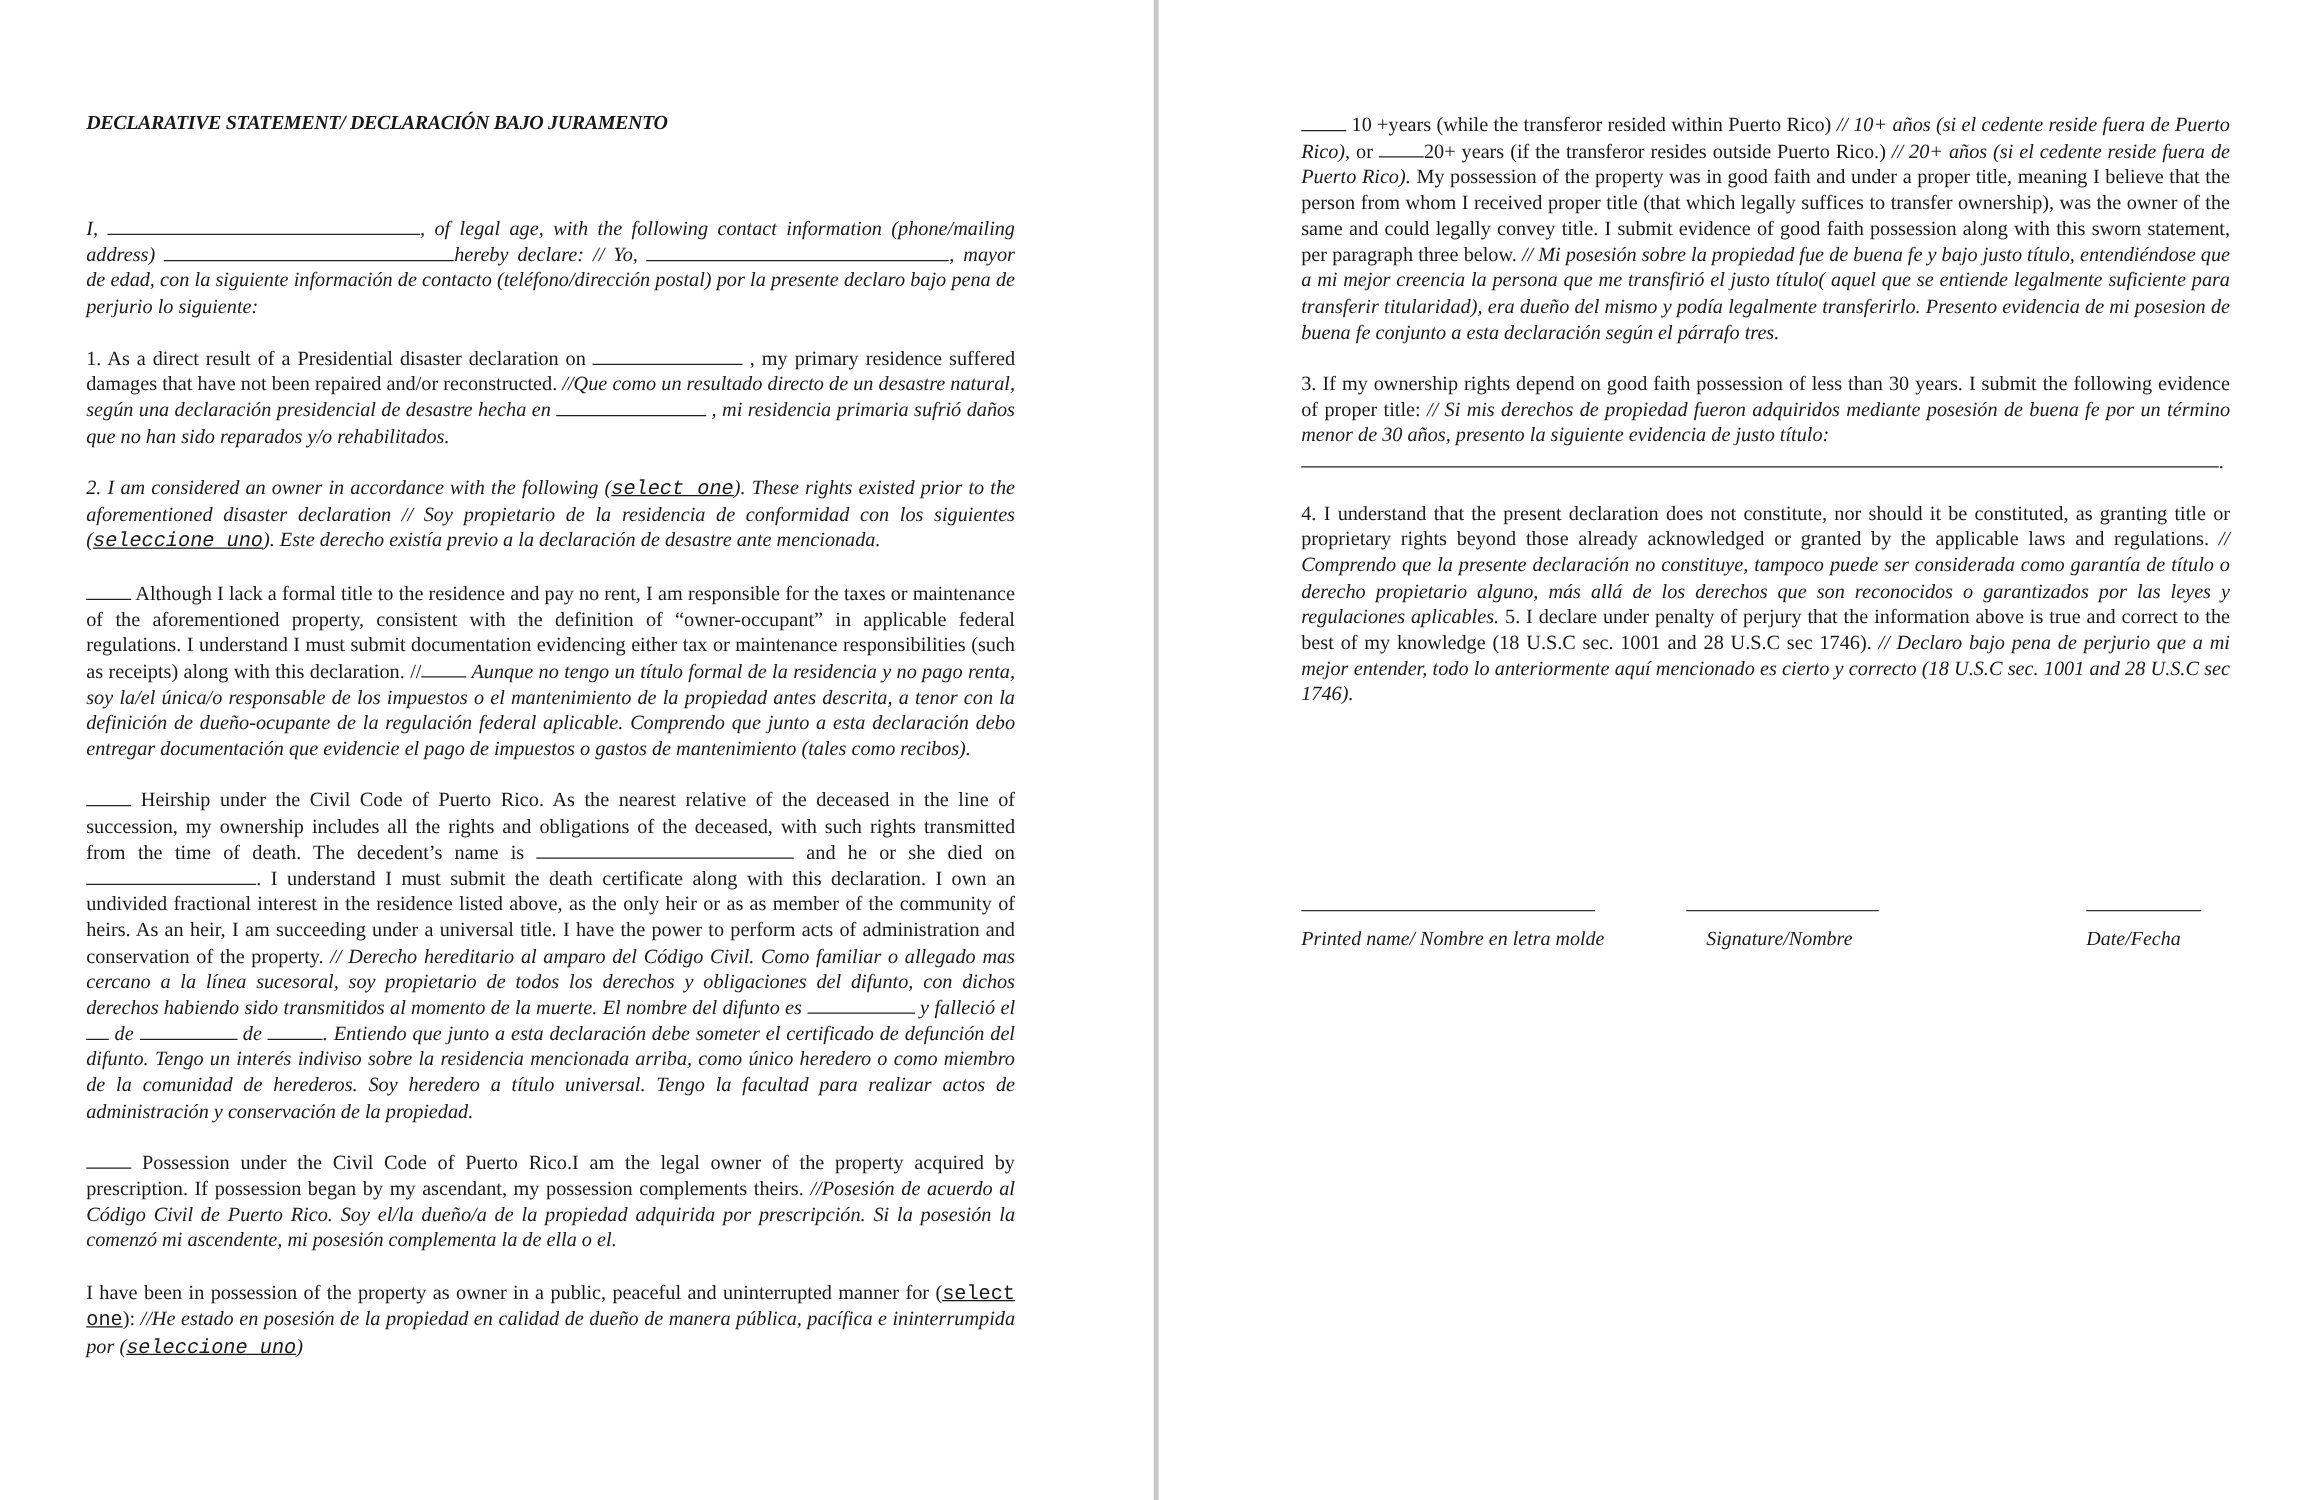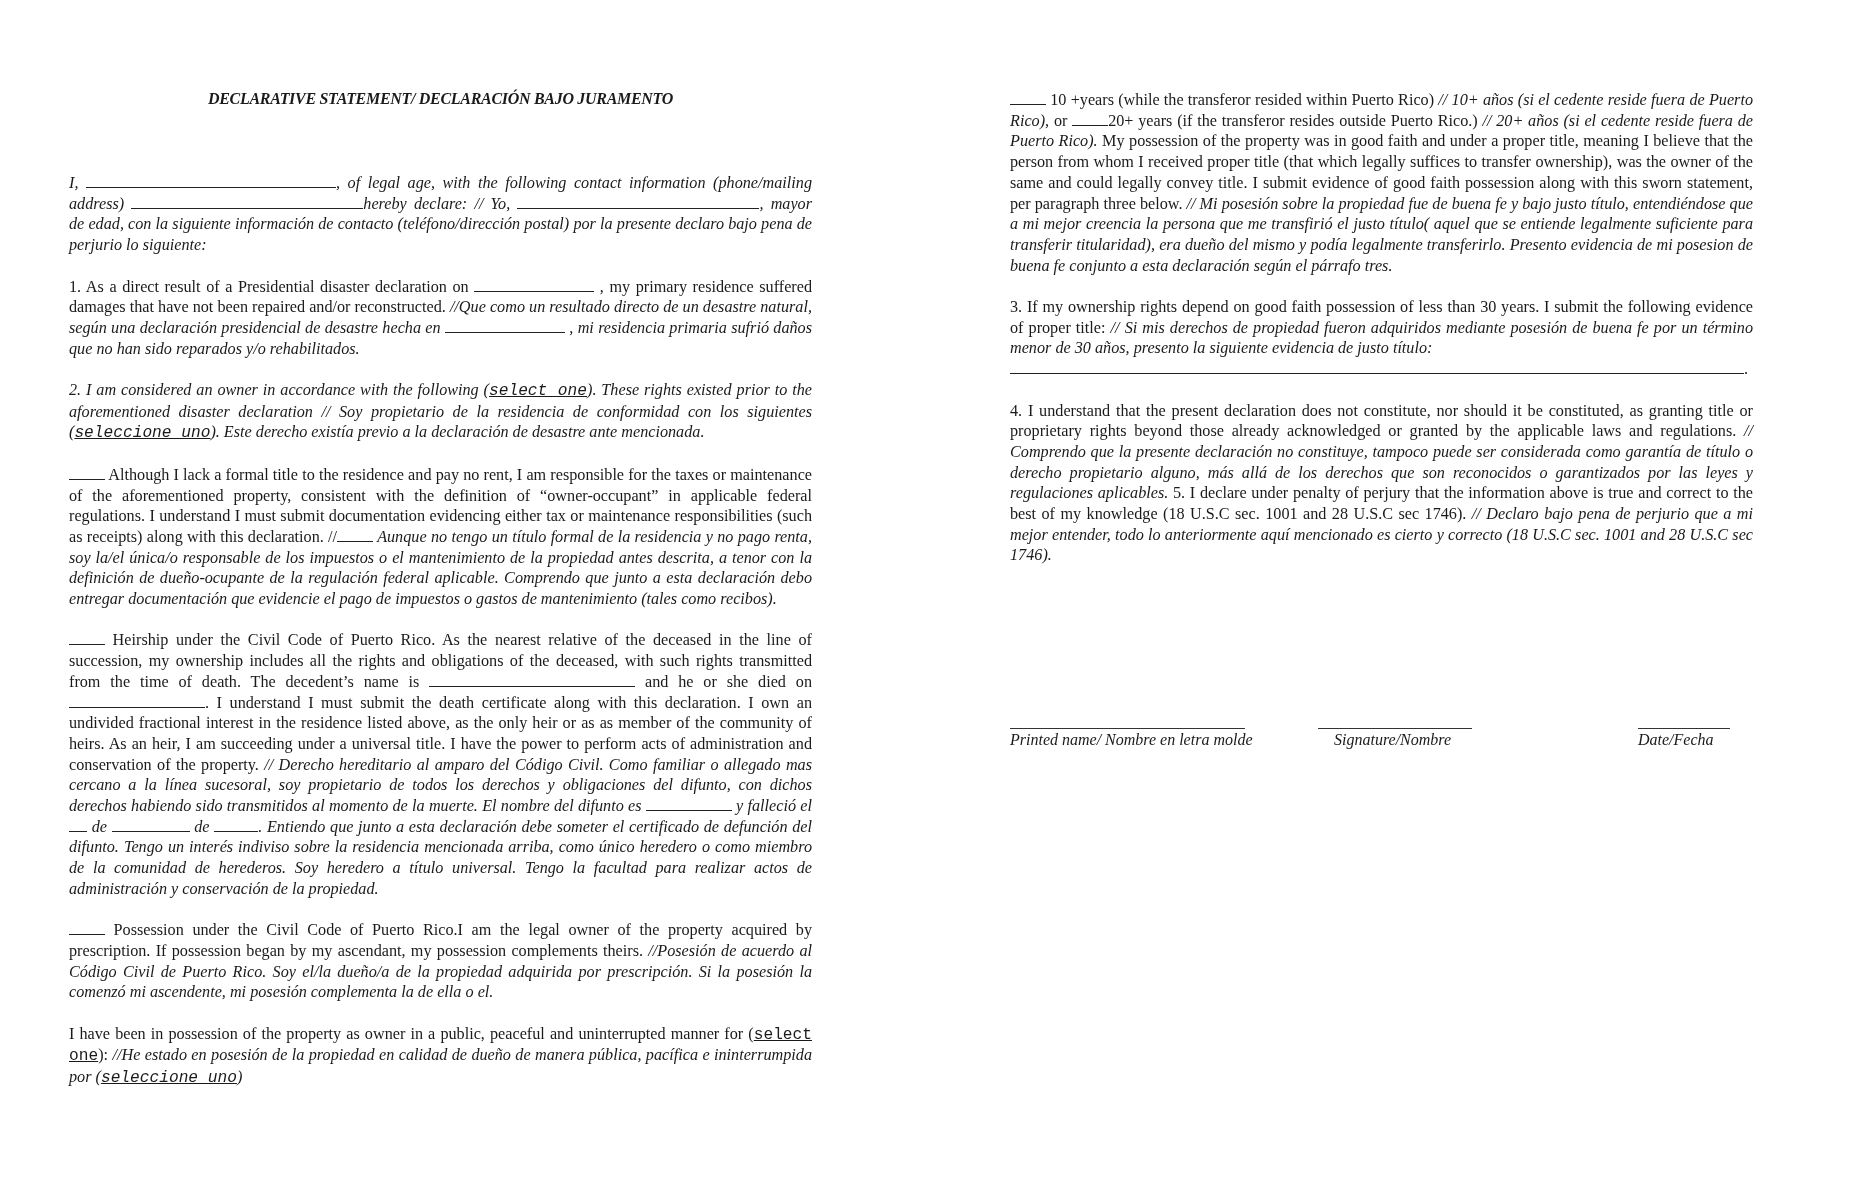--- a/index.html
+++ b/index.html
@@ -2,37 +2,37 @@
 <html><head>
 <meta charset="utf-8">
 <style>
   html, body { margin: 0; padding: 0; }
   body {
     width: 1850px; height: 1200px; background: #ffffff; position: relative; overflow: hidden;
     font-family: "Liberation Serif", "DejaVu Serif", serif; color: #1a1a1a;
   }
   .page { position: absolute; top: 0; height: 1200px; background: #ffffff; }
   .page-left { left: 0; width: 923px; }
-  .page-right { left: 896px; width: 885px; }
+  .page-right { left: 927px; width: 885px; }
   .divider { position: absolute; left: 923px; top: 0; width: 4px; height: 1200px; background: #c8c8c8; }
   .col { position: absolute; font-size: 16.2px; line-height: 20.7px; text-align: justify; }
   .col-left { left: 69px; top: 153px; width: 743px; margin-top: 20px; }
   .col-right { left: 114px; top: 90px; width: 743px; }
   .title {
-    position: absolute; left: 69px; top: 90px; width: 743px; text-align: center;
+    position: absolute; left: 69px; top: 90px; width: 743px; 
     font-weight: bold; font-style: italic; font-size: 16px; letter-spacing: -0.3px;
   }
   p { margin: 0 0 20.7px 0; }
   .i { font-style: italic; }
   .u { text-decoration: underline; font-family: Liberation Mono, monospace; }
   .blank { display: inline-block; border-bottom: 1px solid #222; height: 14px; vertical-align: baseline; }
   .sigs { position: absolute; left: 114px; top: 715px; width: 743px; height: 50px; }
   .sig { position: absolute; top: 0; }
   .sig .line { border-bottom: 1px solid #333; height: 13px; }
-  .sig .lbl { font-style: italic; font-size: 16px; margin-top: 2px; white-space: nowrap; }
+  .sig .lbl { font-style: italic; font-size: 16px; margin-top: 14px; white-space: nowrap; }
 </style>
 </head>
 <body>
 
 <div class="page page-left">
   <div class="title">DECLARATIVE STATEMENT/ DECLARACIÓN BAJO JURAMENTO</div>
 
   <div class="col col-left">
     <p class="i">
       <span>I, </span><span class="blank" style="width:250px"></span><span>, of legal age,  with the following contact information (phone/mailing address) </span><span class="blank" style="width:232px"></span><span>hereby declare: // Yo, </span><span class="blank" style="width:242px"></span><span>, mayor de edad, con la siguiente información de contacto (teléfono/dirección postal) por la presente declaro bajo pena de perjurio lo siguiente:</span>

